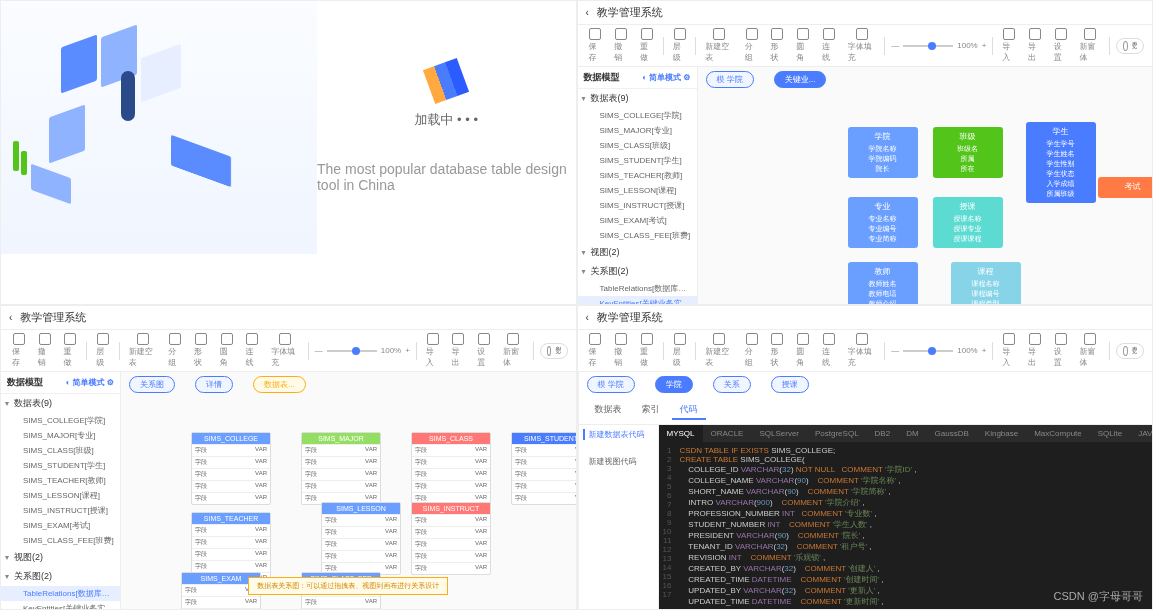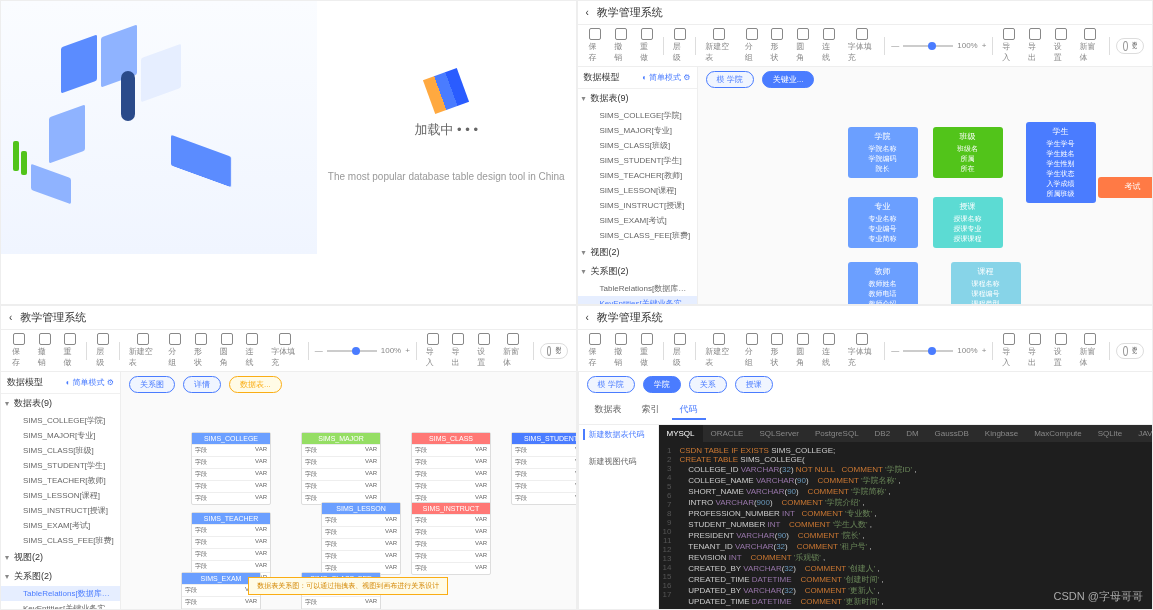--- a/index.html
+++ b/index.html
@@ -15,46 +15,46 @@
 .q1-body{display:flex;height:calc(100% - 50px)}
 .q1-ill{width:55%;position:relative;background:linear-gradient(180deg,#fafcff,#f0f5ff)}
 .iso{position:absolute;background:#5b8cff;border-radius:2px}
 .q1-center{flex:1;display:flex;flex-direction:column;align-items:center;justify-content:center;gap:12px}
 .q1-icon{width:36px;height:36px;background:linear-gradient(90deg,#ffa940 0 33%,#4a7cff 33% 66%,#2a5cff 66%);transform:rotate(-20deg)}
 .q1-loading{font-size:13px;color:#666}
 .q1-prog{width:80%;height:4px;background:#e6eeff;border-radius:2px;position:relative}
 .q1-prog::after{content:"";position:absolute;left:0;top:-3px;width:50%;height:10px;border-right:10px solid #4a7cff;border-radius:50%}
 .q1-prog-fill{height:100%;width:50%;background:#4a7cff;border-radius:2px}
 .q1-proglabel{position:absolute;right:0;top:-16px;font-size:9px;color:#999}
-.q1-tag{font-size:10px;color:#999;margin-top:20px}
+.q1-tag{font-size:14px;color:#999;margin-top:20px}
 
 
 .app-hdr{display:flex;align-items:center;padding:4px 8px;border-bottom:1px solid #eee;gap:8px}
 .app-title{font-size:11px;font-weight:500}
 .tbar{display:flex;align-items:center;gap:6px;padding:3px 8px;border-bottom:1px solid #eee;font-size:8px;color:#888}
 .tbtn{display:flex;flex-direction:column;align-items:center;gap:1px;padding:0 3px;cursor:pointer}
 .tbtn-ic{width:12px;height:12px;border:1px solid #888;border-radius:2px}
 .tsep{width:1px;height:18px;background:#ddd}
 .zoom{display:flex;align-items:center;gap:4px;font-size:8px}
 .zoom-track{width:50px;height:2px;background:#ccc;position:relative}
 .zoom-track::after{content:"";position:absolute;left:50%;top:-3px;width:8px;height:8px;background:#4a7cff;border-radius:50%}
 .search{flex:1;max-width:140px;display:flex;align-items:center;border:1px solid #ddd;border-radius:10px;padding:2px 6px;gap:4px}
 .search input{border:none;outline:none;font-size:8px;width:100%;color:#999}
 .search-ic{width:10px;height:10px;border:1px solid #999;border-radius:50%;position:relative}
 
 .shell{display:flex;height:calc(100% - 50px)}
 .side{width:120px;border-right:1px solid #eee;overflow:auto;font-size:9px}
-.side-hdr{padding:4px 6px;font-weight:400;display:flex;align-items:center;gap:4px;border-bottom:1px solid #f0f0f0}
+.side-hdr{padding:4px 6px;font-weight:700;display:flex;align-items:center;gap:4px;border-bottom:1px solid #f0f0f0}
 .side-hdr .mode{margin-left:auto;font-size:8px;color:#4a7cff}
 .grp{padding:3px 16px 3px 14px;color:#333;display:flex;align-items:center;gap:3px;cursor:pointer}
 .grp::before{content:"▾";font-size:8px;color:#888;margin-left:-10px;margin-right:2px}
 .item{padding:2px 6px 2px 22px;color:#666;font-size:8px;cursor:pointer;white-space:nowrap;overflow:hidden;text-overflow:ellipsis}
 .item.sel{background:#e6eeff;color:#4a7cff}
 .canvas{flex:1;background:#fafafa;position:relative;overflow:hidden}
-.chips{display:flex;gap:8px;padding:4px 8px}
+.chips{display:flex;gap:20px;padding:4px 8px}
 .chip{padding:2px 10px;border-radius:10px;font-size:8px;border:1px solid #4a7cff;color:#4a7cff;background:#f0f5ff}
 .chip.on{background:#4a7cff;color:#fff}
 .chip.warn{border-color:#faad14;color:#faad14;background:#fffbe6}
 
 
 .node{position:absolute;width:70px;padding:4px;border-radius:3px;font-size:7px;color:#fff;text-align:center}
 .node .nt{font-size:8px;font-weight:500;margin-bottom:2px}
 .n-blue{background:#6b9fff}
 .n-dkblue{background:#4a7cff}
 .n-green{background:#52c41a}

